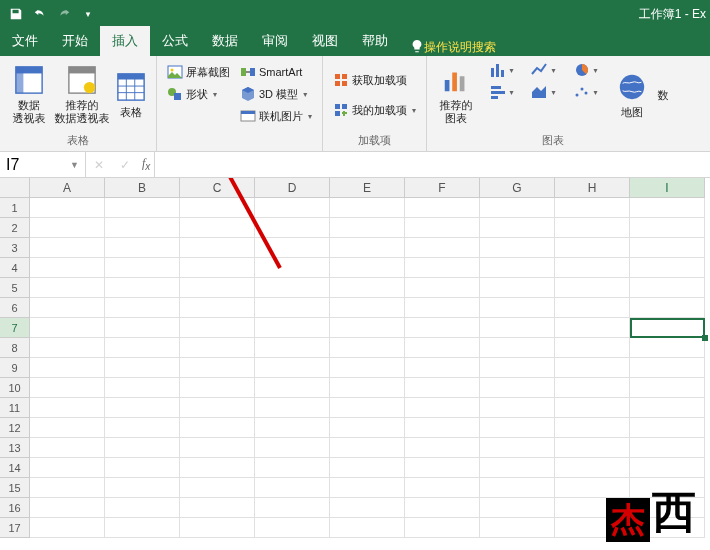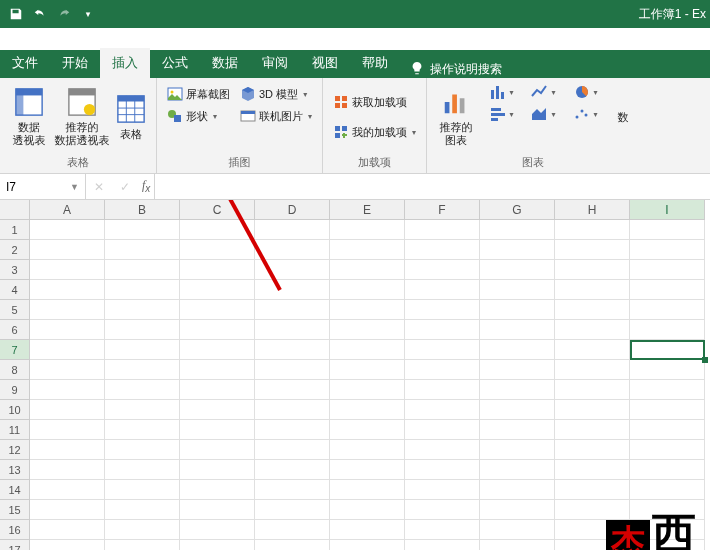--- a/index.html
+++ b/index.html
@@ -5,42 +5,42 @@
 * { box-sizing: border-box; margin: 0; padding: 0; font-family: "Microsoft YaHei", "Segoe UI", sans-serif; }
 body { background: #fff; width: 710px; height: 550px; overflow: hidden; position: relative; font-size: 12px; }
 
 .titlebar { height: 28px; background: #0b6e4f; background: #217346; display: flex; align-items: center; color: #fff; padding: 0 4px; }
 .titlebar { background: #217346; }
 .qat-btn { width: 24px; height: 24px; display: flex; align-items: center; justify-content: center; color:#fff; }
 .qat-btn svg { width: 14px; height:14px; fill:#fff; }
 .titlebar .spacer { flex: 1; }
 .title-text { color:#fff; font-size:12px; }
 
-.tabbar { height: 28px; background:#217346; display:flex; align-items:flex-end; color:#fff;margin-top:22px; }
+.tabbar { height: 28px; background:#217346; display:flex; align-items:flex-end; color:#fff; }
 .tab { padding: 6px 12px 6px 12px; font-size:13px; cursor:pointer; }
 .tab.active { background:#f3f3f3; color:#217346; }
-.tab-search { display:flex; align-items:center; padding:0 10px; gap:6px; font-size:12px; color:#ffffff; }
+.tab-search { display:flex; align-items:center; padding:0 10px; font-size:12px; color:#fde047; }
 
 .ribbon { height: 96px; background:#f3f3f3; border-bottom:1px solid #d4d4d4; display:flex; }
 .group { border-right:1px solid #d4d4d4; display:flex; flex-direction:column; padding:3px 6px 0 6px; }
 .group-body { flex:1; display:flex; align-items:flex-start; gap:2px; }
 .group-label { text-align:center; font-size:11px; color:#666; padding:2px 0 3px 0; }
 .bigbtn { display:flex; flex-direction:column; align-items:center; justify-content:center; width:46px; height:70px; cursor:pointer; }
 .bigbtn .ico { width:34px; height:34px; display:flex; align-items:center; justify-content:center; }
 .bigbtn .lbl { font-size:11px; text-align:center; line-height:13px; color:#222; margin-top:2px;}
 .smallrow { display:flex; flex-direction:column; gap:0px; padding-top:2px;}
 .smallbtn { display:flex; align-items:center; height:22px; padding:0 4px; gap:3px; font-size:11px; color:#222; cursor:pointer; white-space:nowrap;}
 .smallbtn .ico { width:16px; height:16px; display:flex; align-items:center; justify-content:center; }
 
 .chart-gallery { display:flex; flex-wrap:wrap; width:130px; gap:4px 6px; padding:2px 2px;}
 .chart-thumb { width:36px; height:18px; display:flex; align-items:center; justify-content:center; cursor:pointer;}
 
 .formulabar { height:26px; background:#fff; border-bottom:1px solid #d4d4d4; display:flex; align-items:center; }
 .namebox { width:86px; height:100%; border-right:1px solid #d4d4d4; display:flex; align-items:center; padding:0 6px; font-size:12px; }
-.namebox input { border:none; outline:none; width:60px; font-size:12px;}
+.namebox input { border:none; outline:none; width:60px; font-size:16px;}
 .namebox .dd { margin-left:auto; color:#888; font-size:9px;}
 .fx-btns { display:flex; align-items:center; height:100%; border-right:1px solid #d4d4d4; }
 .fx-btn { width:26px; height:100%; display:flex; align-items:center; justify-content:center; color:#888; }
 .fx-label { font-style:italic; font-family:"Times New Roman",serif; color:#666; font-size:12px; padding:0 4px;}
 .fx-input { flex:1; border:none; outline:none; height:100%; padding:0 4px; font-size:12px;}
 
 .grid-area { position:relative; height: calc(550px - 28px - 28px - 96px - 26px); overflow:hidden; background:#fff;}
 .corner { position:absolute; left:0; top:0; width:30px; height:20px; background:#f0f0f0; border-right:1px solid #ccc; border-bottom:1px solid #ccc; }
 .col-headers { position:absolute; left:30px; top:0; right:0; height:20px; display:flex; }
 .col-h { width:75px; flex:0 0 75px; height:20px; background:#f0f0f0; border-right:1px solid #ccc; border-bottom:1px solid #ccc; display:flex; align-items:center; justify-content:center; font-size:12px; color:#555;}
@@ -168,40 +168,49 @@
               </svg>
             </span>
           <span>形状</span>
             <span style="font-size:8px;margin-left:2px;color:#666">▾</span>
         </div>
       </div>
       <div class="smallrow">
         <div class="smallbtn">
           <span class="ico">
               <svg width="16" height="16" viewBox="0 0 16 16">
+                <rect x="1" y="4" width="5" height="8" fill="#70ad47"></rect>
+                <rect x="10" y="4" width="5" height="8" fill="#4472c4"></rect>
+                <path d="M6 8h4" stroke="#888" stroke-width="2"></path>
+              </svg>
+            </span>
+          <span>SmartArt</span>
+        </div>
+        <div class="smallbtn">
+          <span class="ico">
+              <svg width="16" height="16" viewBox="0 0 16 16">
                 <path d="M8 1l6 3v8l-6 3-6-3V4z" fill="#4472c4" opacity=".7"></path>
                 <path d="M8 1l6 3-6 3-6-3z" fill="#4472c4"></path>
               </svg>
             </span>
           <span>3D 模型</span>
             <span style="font-size:8px;margin-left:2px;color:#666">▾</span>
         </div>
         <div class="smallbtn">
           <span class="ico">
               <svg width="16" height="16" viewBox="0 0 16 16">
                 <rect x="1" y="3" width="14" height="10" fill="#fff" stroke="#888"></rect>
                 <rect x="1" y="3" width="14" height="3" fill="#4472c4"></rect>
               </svg>
             </span>
           <span>联机图片</span>
             <span style="font-size:8px;margin-left:2px;color:#666">▾</span>
         </div>
       </div>
     </div>
-    <div class="group-label">插图</div>
   </div>
 
   <div class="group">
     <div class="group-body">
       <div class="smallrow" style="padding-top:10px">
         <div class="smallbtn">
           <span class="ico">
               <svg width="16" height="16" viewBox="0 0 16 16">
                 <rect x="2" y="2" width="5" height="5" fill="#e8672c"></rect>
                 <rect x="9" y="2" width="5" height="5" fill="#e8672c"></rect>
@@ -278,20 +287,30 @@
             <span style="font-size:8px;color:#666;margin-left:1px">▾</span>
           </div>
         <div class="chart-thumb">
             <svg width="20" height="16" viewBox="0 0 20 16">
               <circle cx="4" cy="11" r="1.5" fill="#4472c4"></circle>
               <circle cx="9" cy="5" r="1.5" fill="#4472c4"></circle>
               <circle cx="13" cy="9" r="1.5" fill="#4472c4"></circle>
             </svg>
             <span style="font-size:8px;color:#666;margin-left:1px">▾</span>
           </div>
+      </div>
+      <div class="bigbtn" style="width:38px">
+        <div class="ico">
+          <svg width="30" height="30" viewBox="0 0 32 32">
+              <circle cx="16" cy="16" r="13" fill="#4472c4"></circle>
+              <path d="M6 12c3-2 6 1 10-1s6 2 10 0" stroke="#fff" fill="none"></path>
+              <path d="M6 20c3 2 6-1 10 1s6-2 10 0" stroke="#fff" fill="none"></path>
+            </svg>
+        </div>
+        <div class="lbl">地图</div>
       </div>
       <div class="bigbtn" style="width:20px">
         <div class="lbl">数</div>
       </div>
     </div>
     <div class="group-label">图表</div>
   </div>
 </div>
 
 <div class="formulabar">

